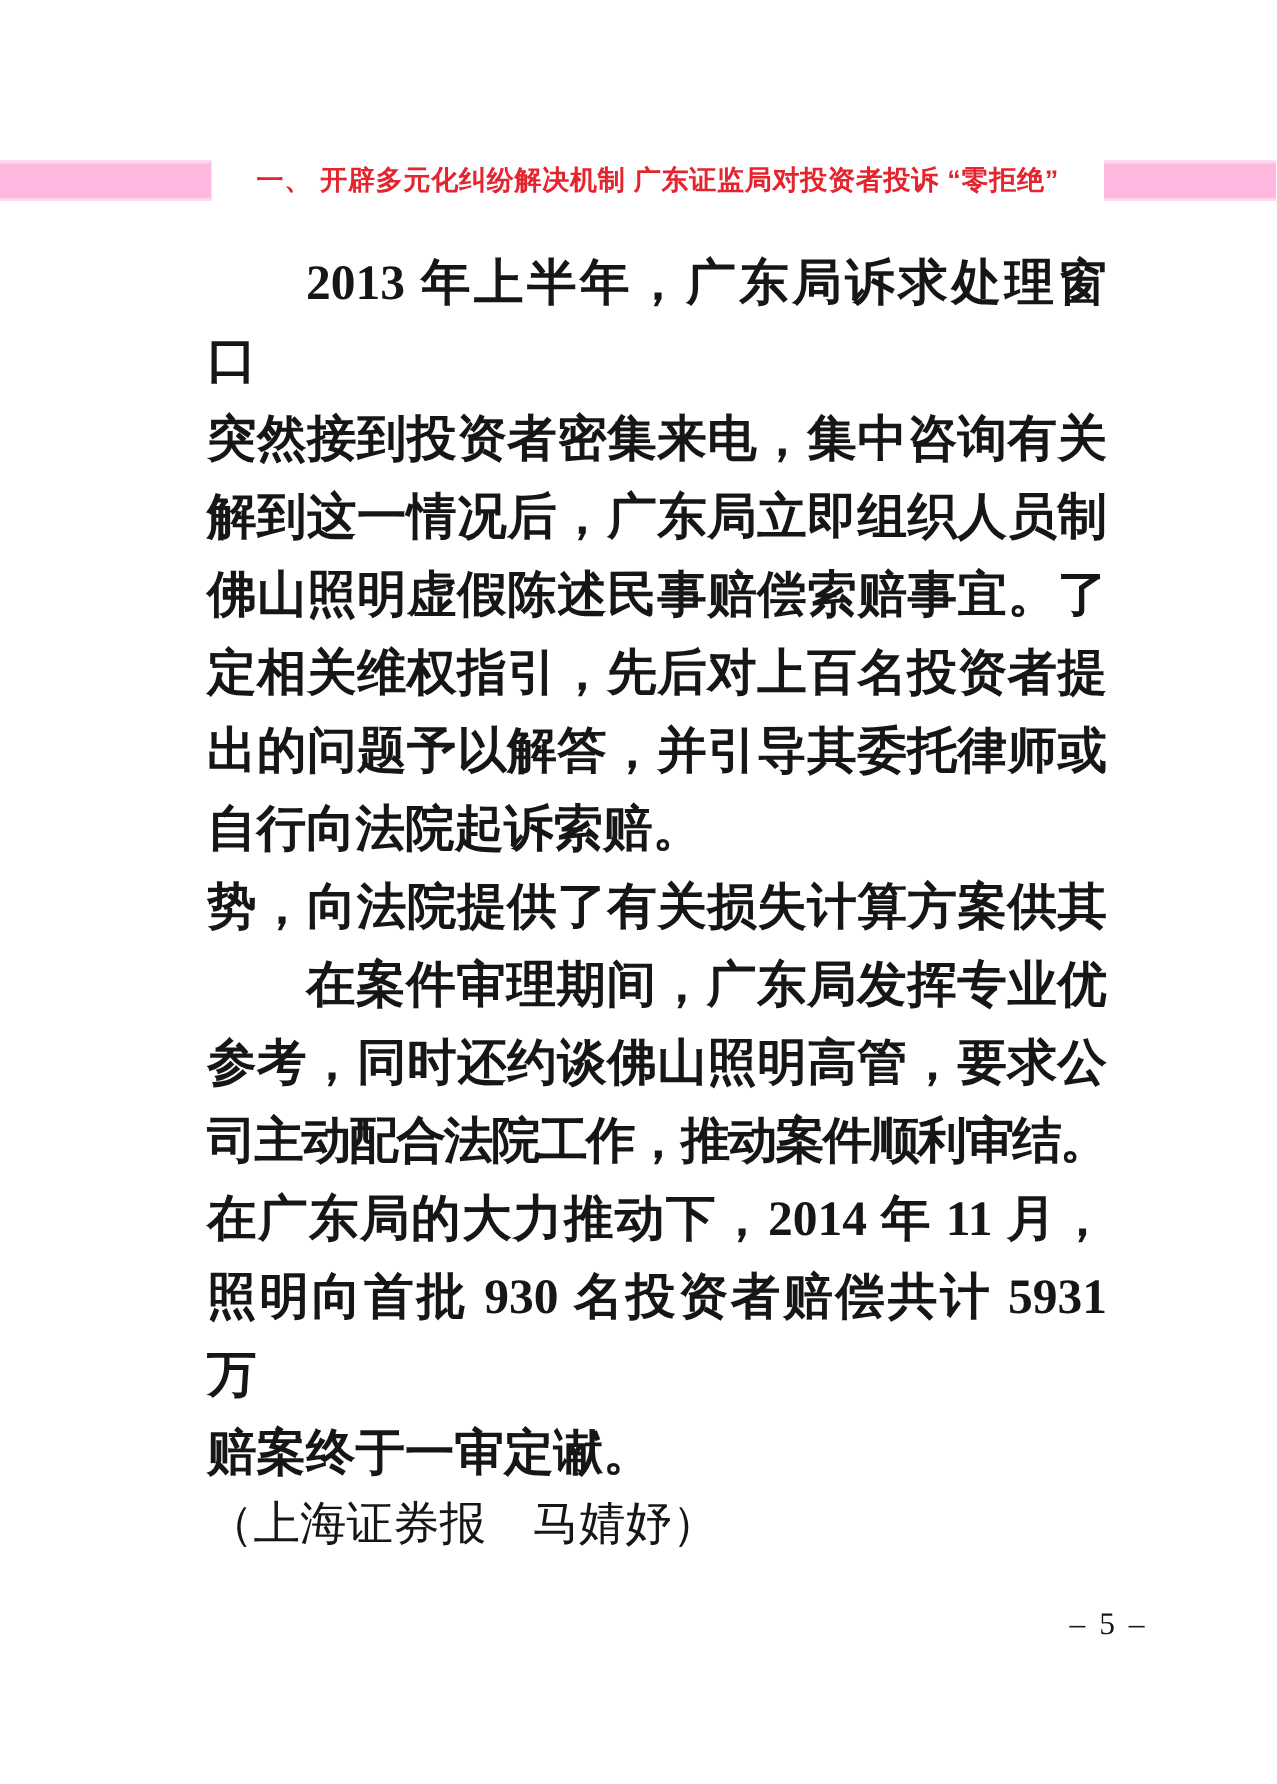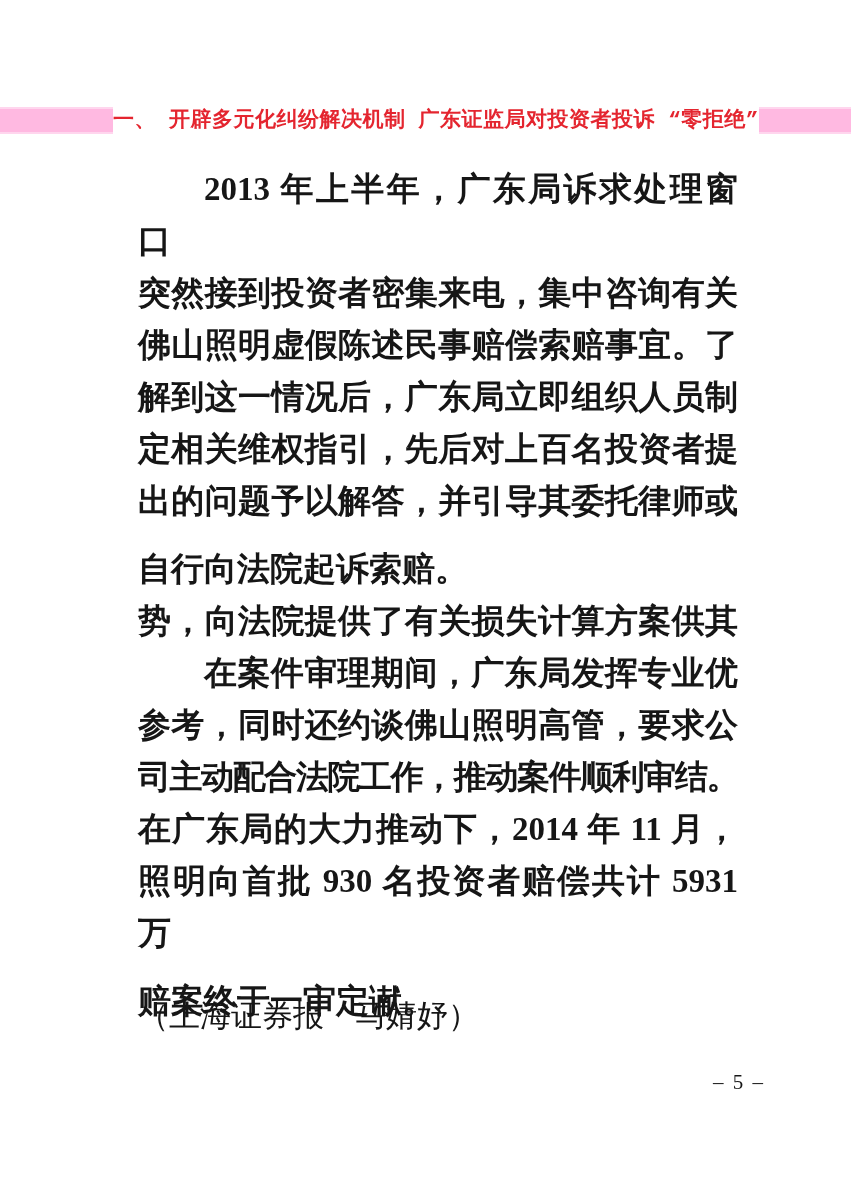--- a/index.html
+++ b/index.html
@@ -28,46 +28,45 @@
     border-top: 2px solid #ffd6ee;
     border-bottom: 2px solid #ffd6ee;
     box-sizing: border-box;
   }
   .band-left  { width: 141px; }
   .band-right { width: 115px; }
   .band-title {
     flex: 1;
     text-align: center;
     white-space: nowrap;
-    font-size: 21px;
+    font-size: 18px;
     line-height: 27px;
     font-weight: bold;
     letter-spacing: 0.5px;
     color: #e4252f;
-    font-family: Liberation Mono, monospace;
+    font-family: Liberation Sans, sans-serif;
   }
 
   
   .body-text {
     position: absolute;
     left: 138px;
     top: 163px;
     width: 600px;
     font-size: 33px;
     line-height: 52px;
   }
   .line {
     text-align: justify;
     text-align-last: justify;
     font-weight: bold;
   }
   .line.para-end {
     text-align: left;
     text-align-last: left;
-    margin-top: 16px;
   }
   .line.indent { text-indent: 2em; }
   .line.tight  { letter-spacing: -1.5px; }
 
   
   .attribution {
     position: absolute;
     left: 138px;
     top: 992px;
     width: 600px;
@@ -96,22 +95,22 @@
 
   <div class="header-band">
     <div class="band-block band-left"></div>
     <div class="band-title">一、 开辟多元化纠纷解决机制 广东证监局对投资者投诉 “零拒绝”</div>
     <div class="band-block band-right"></div>
   </div>
 
   <div class="body-text">
     <div class="line indent">2013 年上半年，广东局诉求处理窗口</div>
     <div class="line">突然接到投资者密集来电，集中咨询有关</div>
+    <div class="line">解到这一情况后，广东局立即组织人员制</div>
     <div class="line">佛山照明虚假陈述民事赔偿索赔事宜。了</div>
-    <div class="line">解到这一情况后，广东局立即组织人员制</div>
     <div class="line">定相关维权指引，先后对上百名投资者提</div>
     <div class="line">出的问题予以解答，并引导其委托律师或</div>
     <div class="line para-end">自行向法院起诉索赔。</div>
 
     <div class="line">势，向法院提供了有关损失计算方案供其</div>
     <div class="line indent">在案件审理期间，广东局发挥专业优</div>
     <div class="line">参考，同时还约谈佛山照明高管，要求公</div>
     <div class="line tight">司主动配合法院工作，推动案件顺利审结。</div>
     <div class="line">在广东局的大力推动下，2014 年 11 月，</div>
     <div class="line">照明向首批 930 名投资者赔偿共计 5931 万</div>

